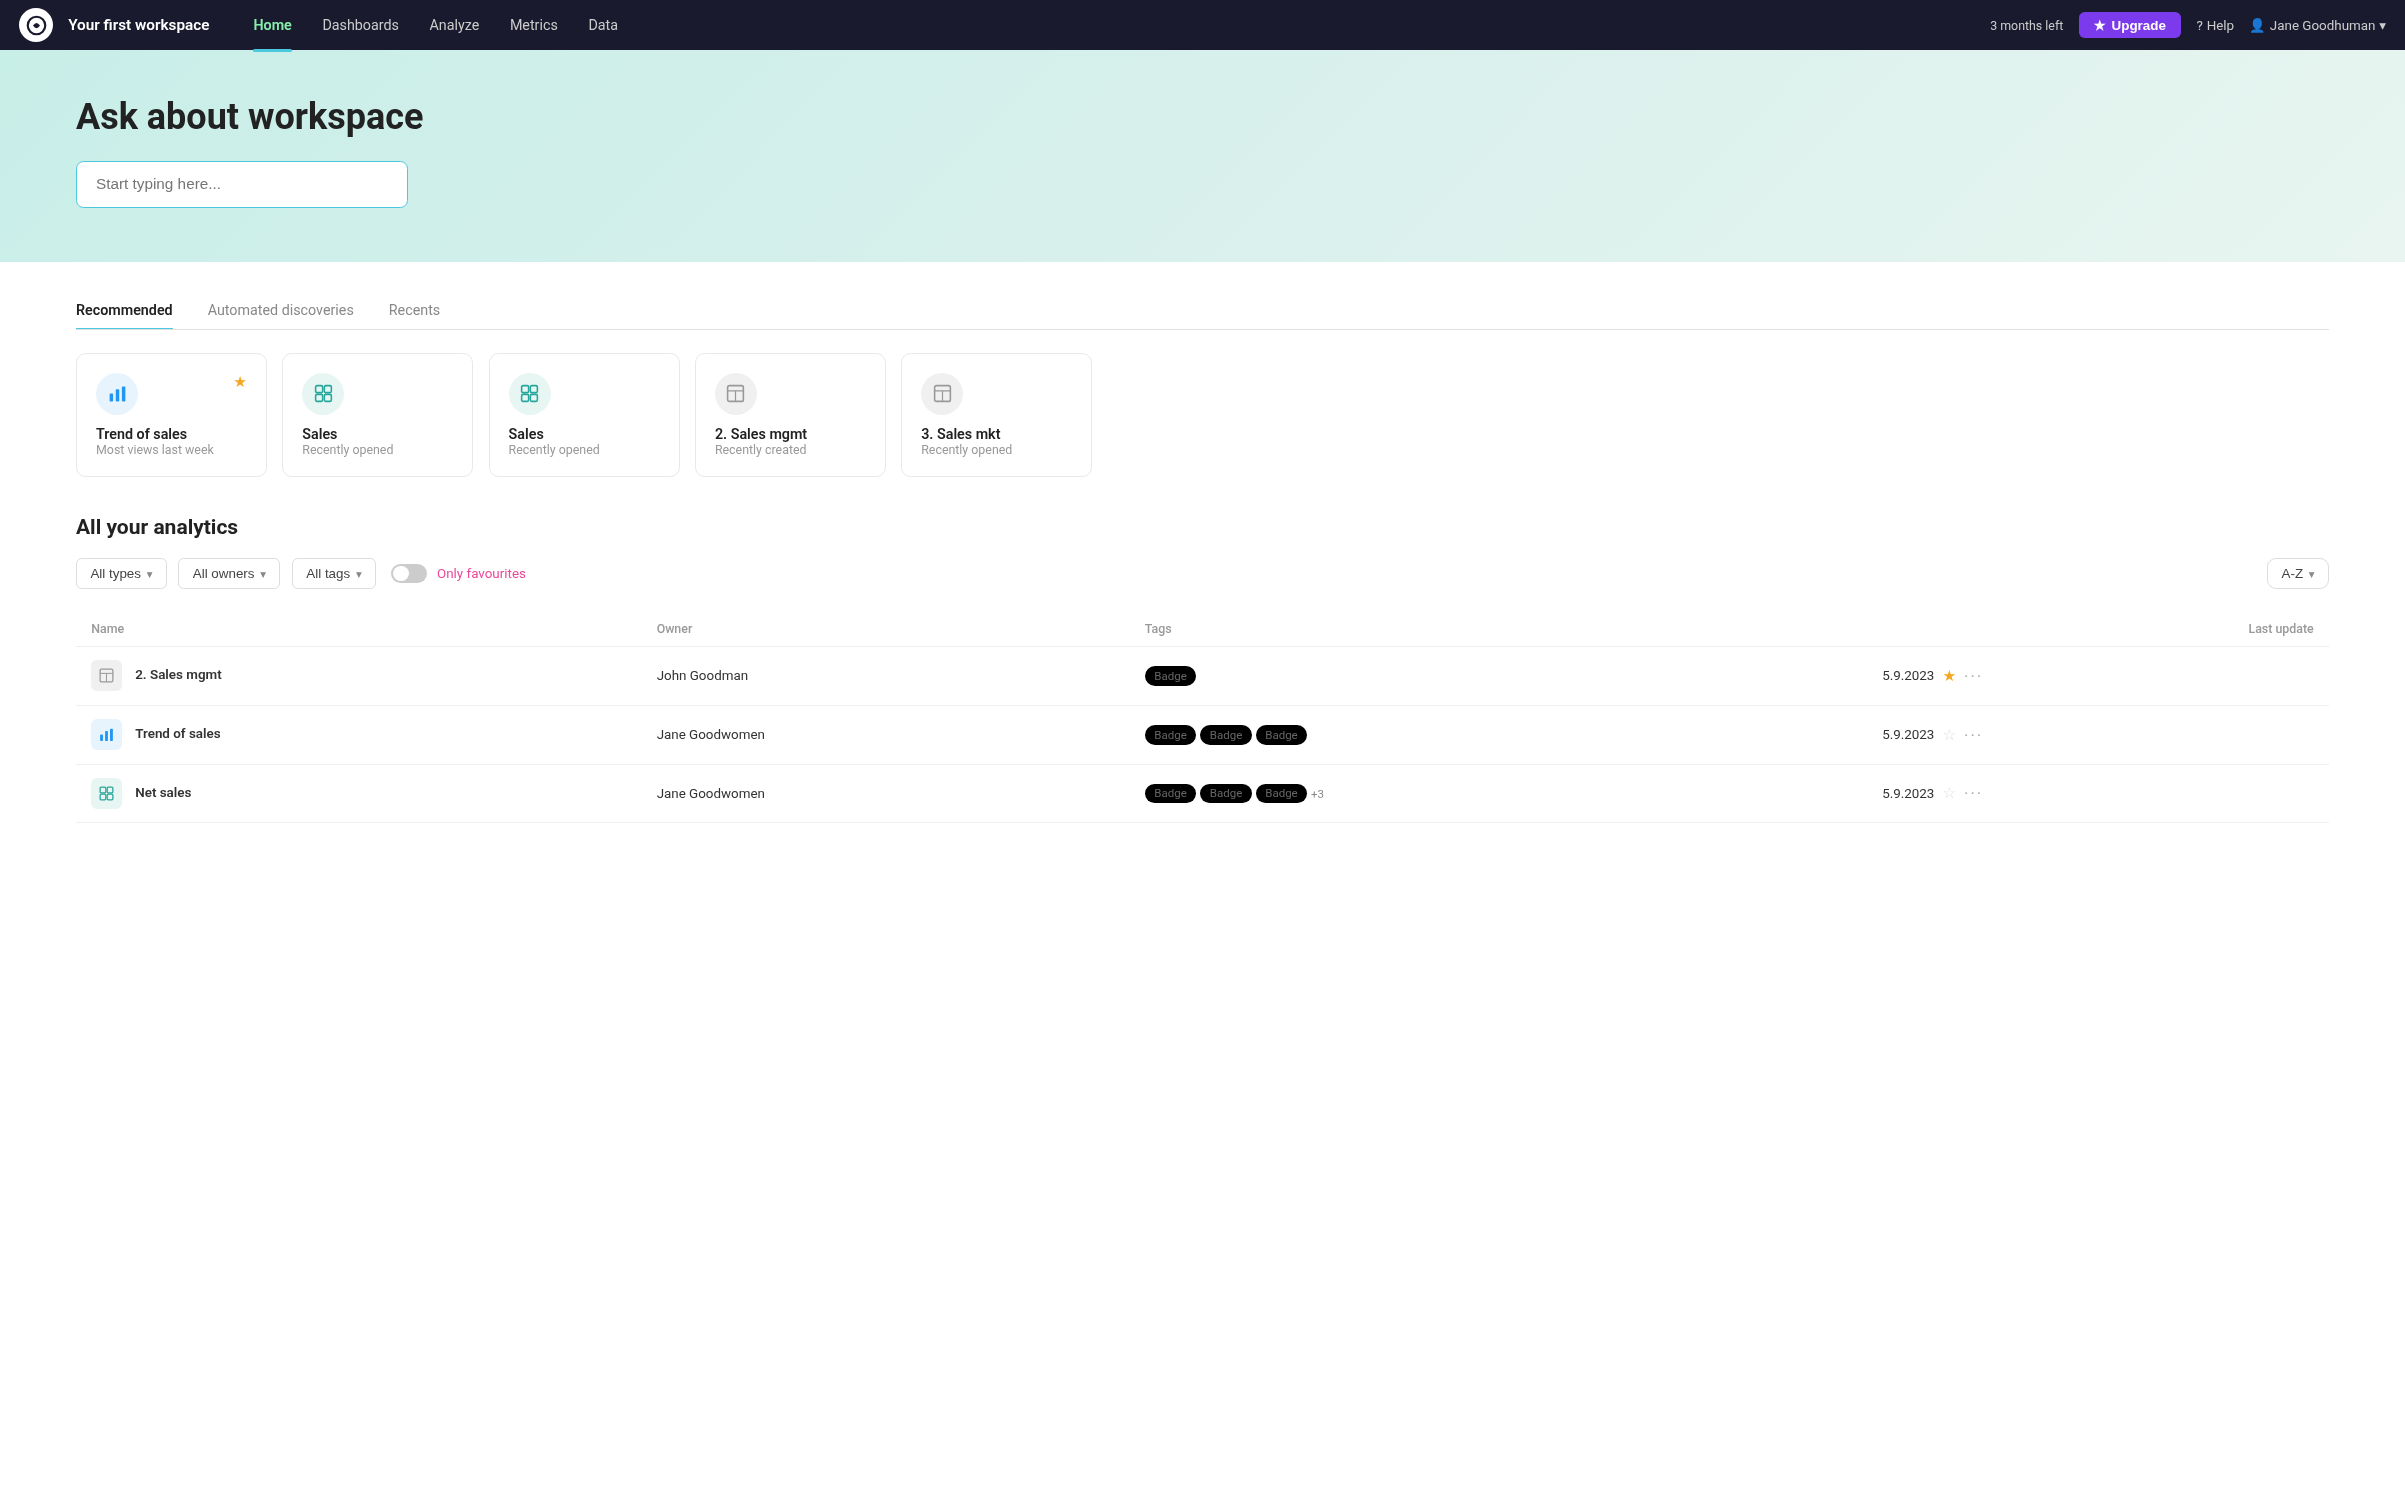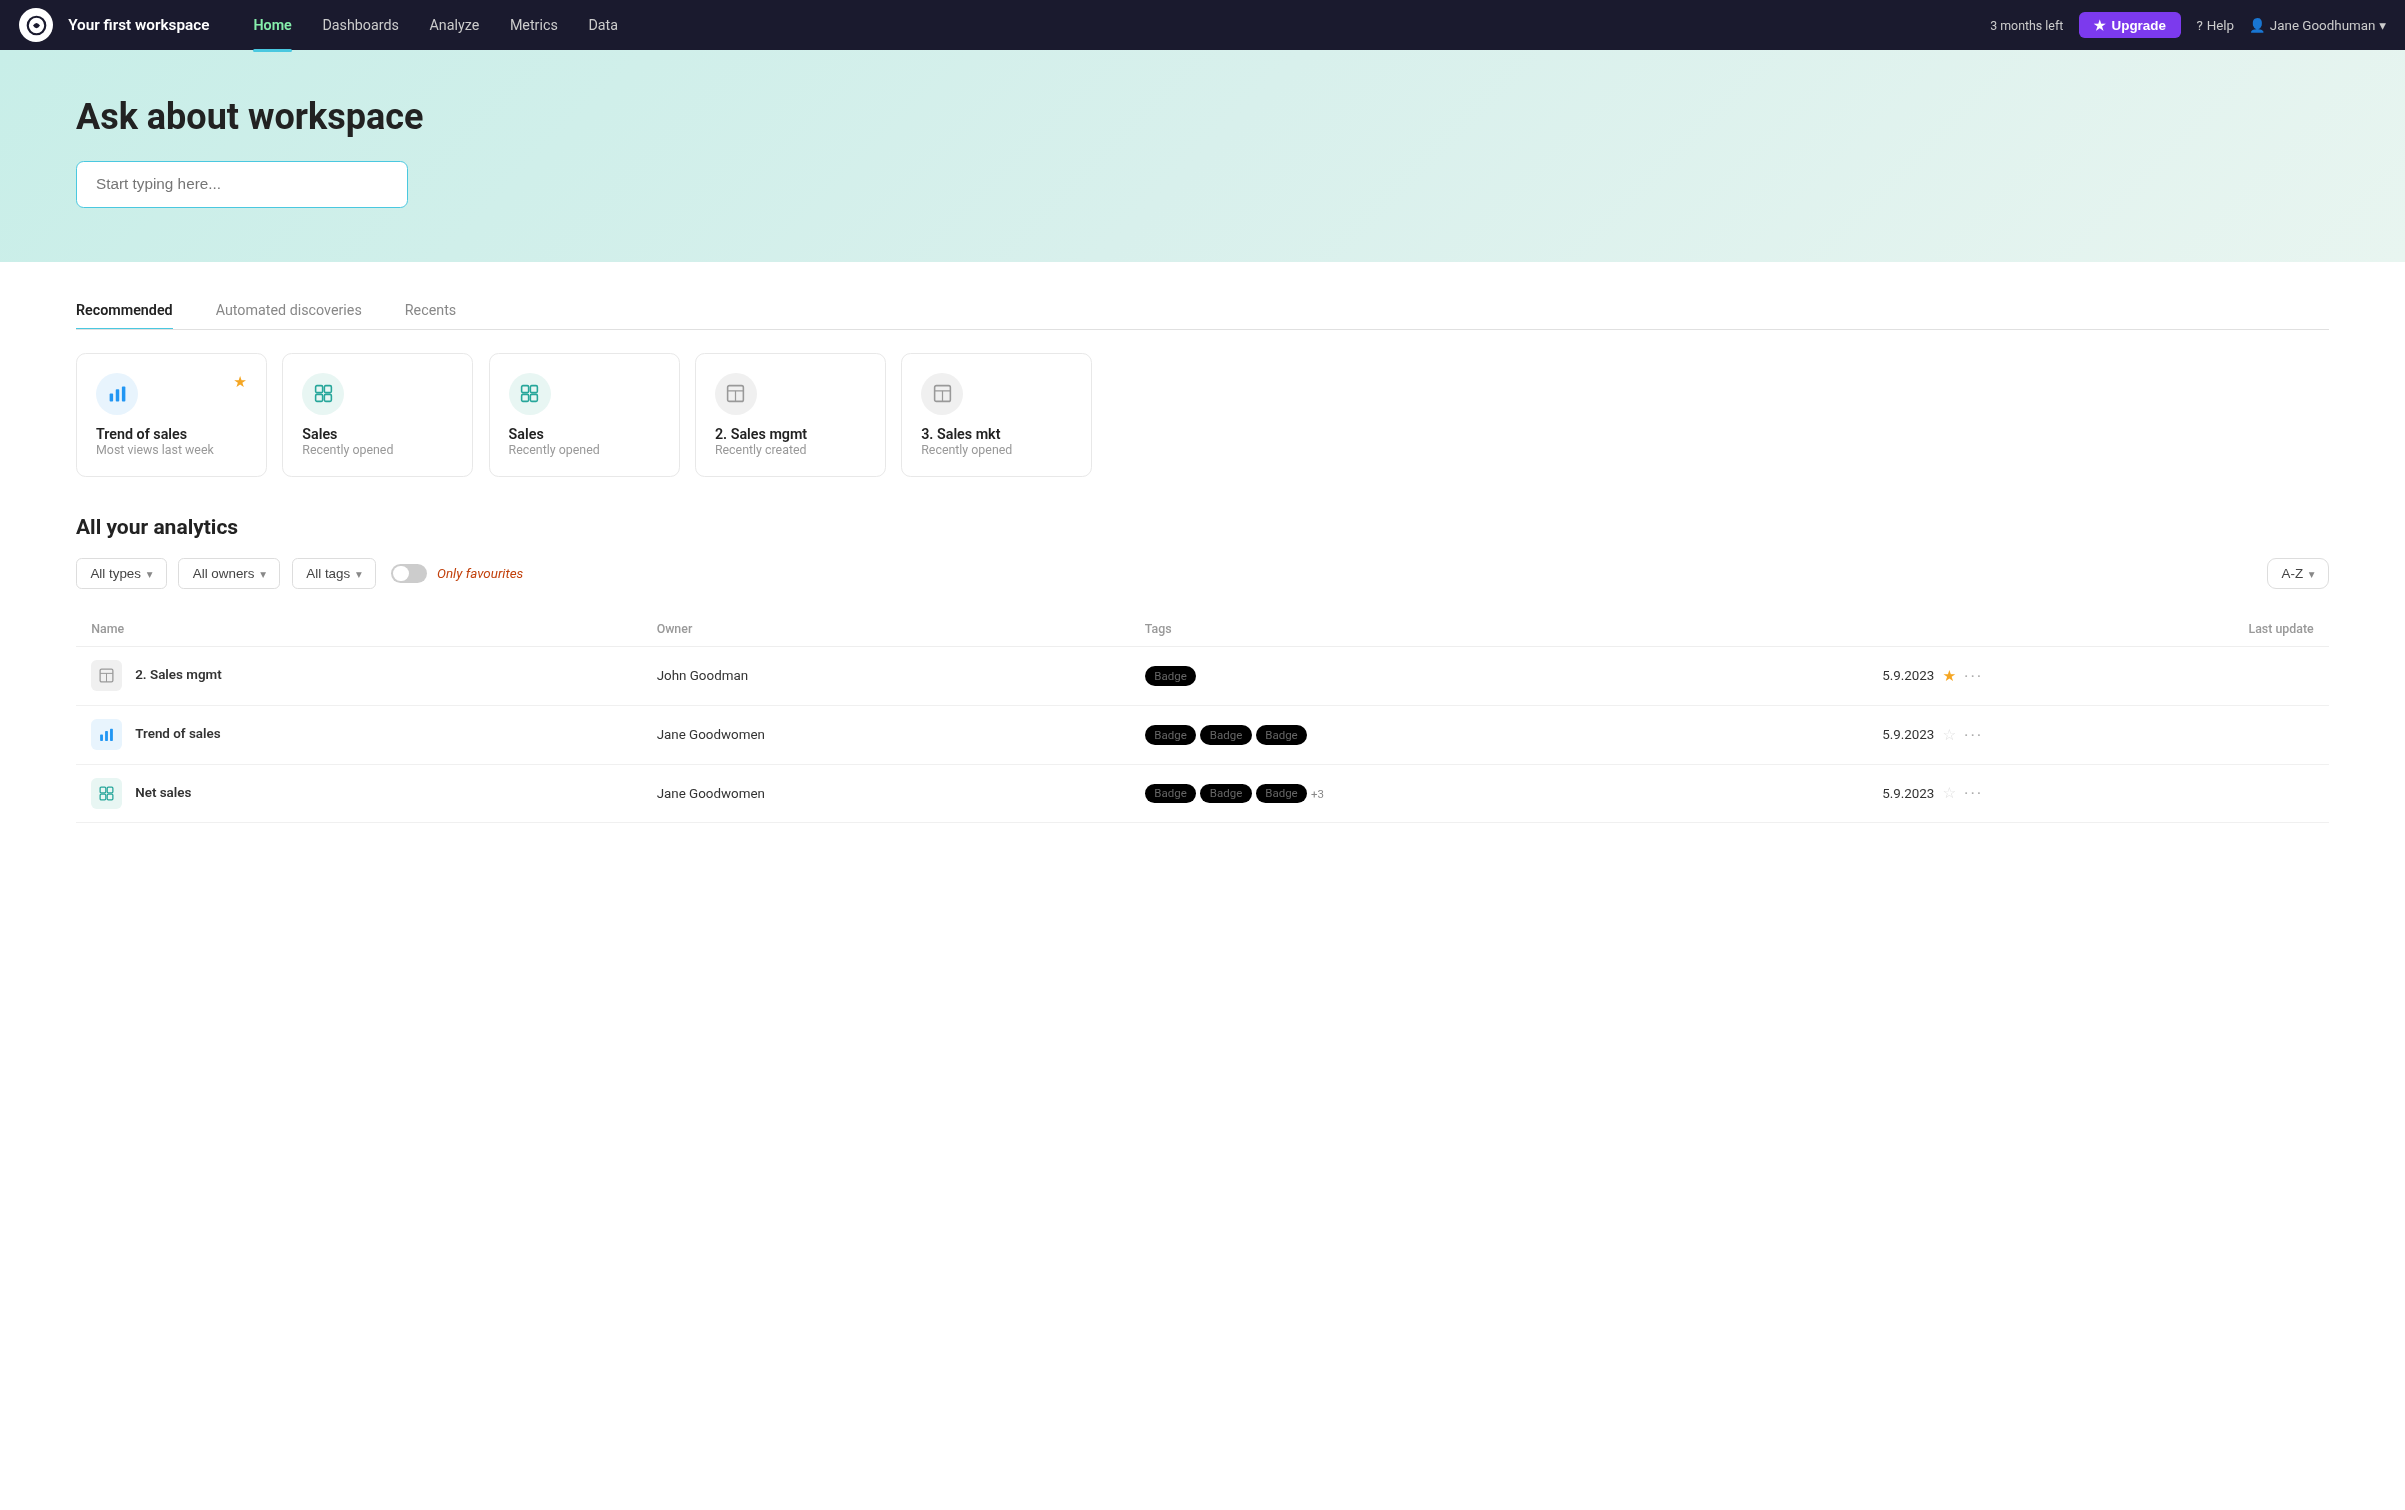--- a/index.html
+++ b/index.html
@@ -50,21 +50,21 @@
     .hero-search {
       background: #fff; border: 1.9px solid #4ac8e0; border-radius: 7.6px;
       padding: 13.4px 19px; font-size: 15.3px; color: #999;
       width: 332px; outline: none; cursor: text;
     }
 
     
     .main { padding: 31px 76px; }
 
     
-    .tabs { display: flex; gap: 16px; border-bottom: 1px solid #e0e0e0; margin-bottom: 23px; }
+    .tabs { display: flex; gap: 8px; border-bottom: 1px solid #e0e0e0; margin-bottom: 23px; }
     .tab {
       padding: 9.6px 0; margin-right: 27px; font-size: 14.3px; color: #888; cursor: pointer;
       position: relative; border-bottom: 1.9px solid transparent;
     }
     .tab.active { color: #222; font-weight: 600; border-bottom: 1.9px solid #4ac8e0; }
 
     
     .cards { display: flex; gap: 15.3px; margin-bottom: 38px; }
     .card {
       border: 1px solid #e8e8e8; border-radius: 9.6px; padding: 19px;
@@ -97,21 +97,21 @@
     .chevron { font-size: 11.5px; color: #888; }
     .toggle-wrap { display: flex; align-items: center; gap: 9.6px; margin-left: 3.8px; }
     .toggle {
       width: 36px; height: 19px; background: #ccc; border-radius: 9.6px;
       position: relative; cursor: pointer;
     }
     .toggle-knob {
       width: 15.3px; height: 15.3px; background: #fff; border-radius: 50%;
       position: absolute; top: 1.9px; left: 1.9px;
     }
-    .toggle-label { font-size: 13.4px; color: #c2410c; font-style: italic; }
+    .toggle-label { font-size: 13.4px; color: #ec4899; }
     .sort-btn {
       margin-left: auto; display: flex; align-items: center; gap: 5.7px;
       border: 1px solid #ddd; border-radius: 9px;
       padding: 6.7px 13.4px; font-size: 13.4px; color: #444; cursor: pointer;
       background: #fff;
     }
 
     
     .analytics-table { width: 100%; border-collapse: collapse; }
     .analytics-table th {

